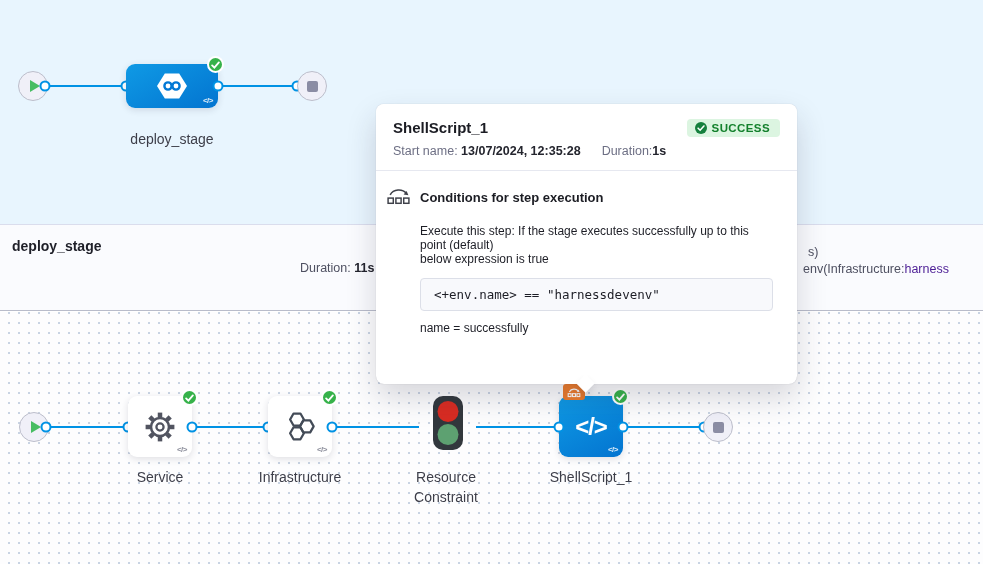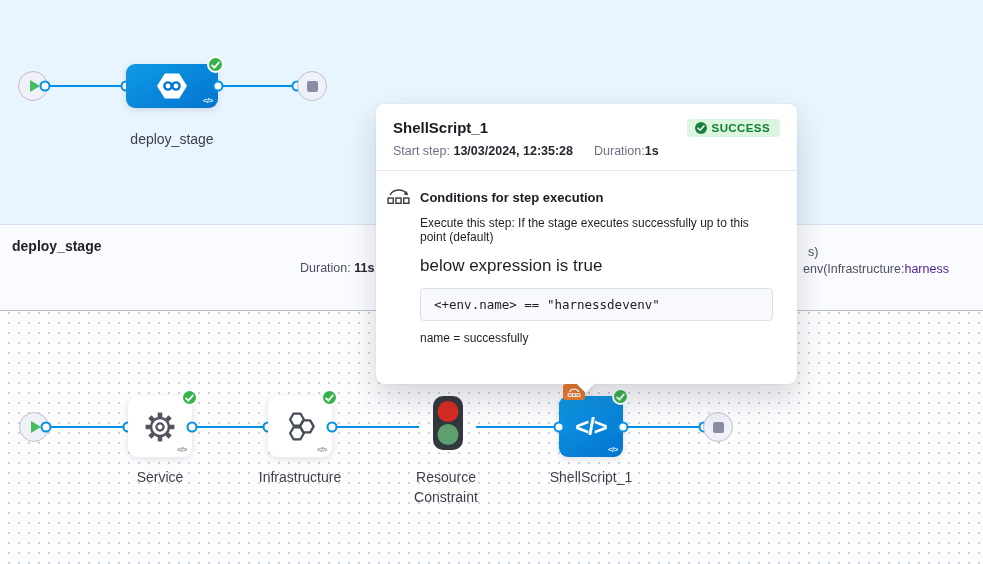--- a/index.html
+++ b/index.html
@@ -72,24 +72,24 @@
                   letter-spacing:.4px; }
   .pop-meta { margin-top:7px; font-size:12.5px; color:#6d6f84; }
   .pop-meta b { color:#24252e; font-weight:600; }
   .pop-meta .gap { display:inline-block; width:14px; }
   .pop-divider { border-top:1px solid #e6e8f0; }
   .pop-body { padding:15px 17px 0 10px; }
   .cond-row { display:flex; align-items:center; }
   .cond-icon { width:25px; height:20px; color:#3e4049; margin:0 9px 0 0; flex:none; }
   .cond-title { font-size:13px; font-weight:700; color:#1b1c23; padding-top:3px; }
   .cond-body { margin-left:34px; margin-right:7px; }
-  .cond-desc { margin-top:10px; font-size:12px; color:#1d1e26; }
+  .cond-desc { margin-top:18px; font-size:12px; color:#1d1e26; }
   .and-bar { margin-top:9px; background:#eef0f7; border-radius:3px; padding:3px 12px;
              font-size:11px; font-weight:700; color:#23242c; }
-  .expr-note { margin-top:12px; font-size:17px; color:#1d1e26; }
+  .expr-note { margin-top:0; font-size:12px; color:#1d1e26; }
   .code-box { margin-top:12px; background:#f8f9fc; border:1px solid #dcdfe8; border-radius:4px;
               padding:8px 13px; font-family:"DejaVu Sans Mono", monospace; font-size:12.5px; color:#1d1e26; }
   .resolved-label { margin-top:17px; font-size:10.5px; font-weight:700; color:#7b7d92; letter-spacing:.6px; }
   .resolved-value { margin-top:10px; font-size:12px; color:#1d1e26; }
 </style>
 </head>
 <body>
 
 <div class="screen">
 
@@ -241,22 +241,22 @@
         <div class="pop-title">ShellScript_1</div>
         <div class="status-badge">
           <svg width="12" height="12" viewBox="0 0 14 14">
             <circle cx="7" cy="7" r="7" fill="#15803d"></circle>
             <polyline points="3.6,7.2 6,9.6 10.4,4.6" fill="none" stroke="#fff" stroke-width="1.8" stroke-linecap="round"></polyline>
           </svg>
           <span>SUCCESS</span>
         </div>
       </div>
       <div class="pop-meta">
-        <span>Start step:</span>
-        <b>13/03/2024, 12:35:28</b>
+        <span>Start name:</span>
+        <b>13/07/2024, 12:35:28</b>
         <span class="gap"></span>
         <span>Duration:</span><b>1s</b>
       </div>
     </div>
     <div class="pop-divider"></div>
     <div class="pop-body">
       <div class="cond-row">
         <svg class="cond-icon" viewBox="0 0 24 18">
           <path d="M4 8 C7 2, 16 2, 19.5 6.5" fill="none" stroke="currentColor" stroke-width="1.5"></path>
           <path d="M21.5 8.2 L16.9 7.6 L19.8 4.1 Z" fill="currentColor"></path>

